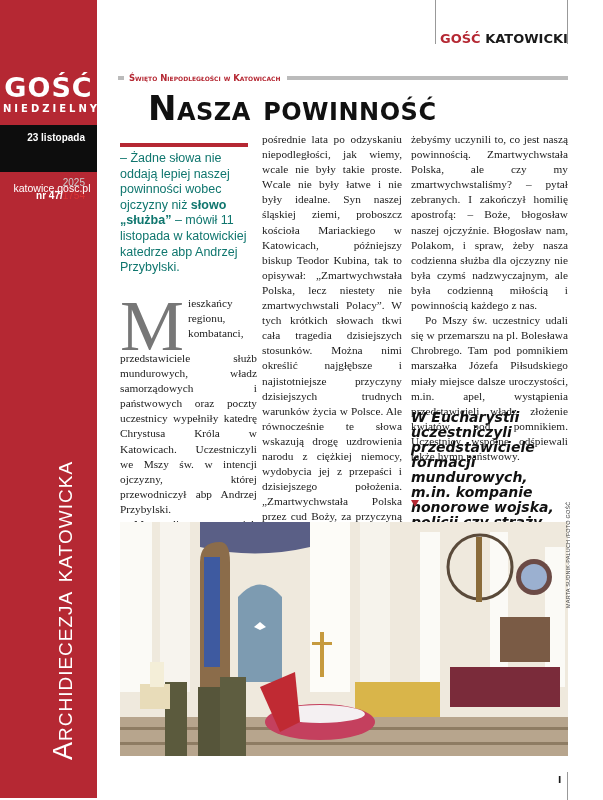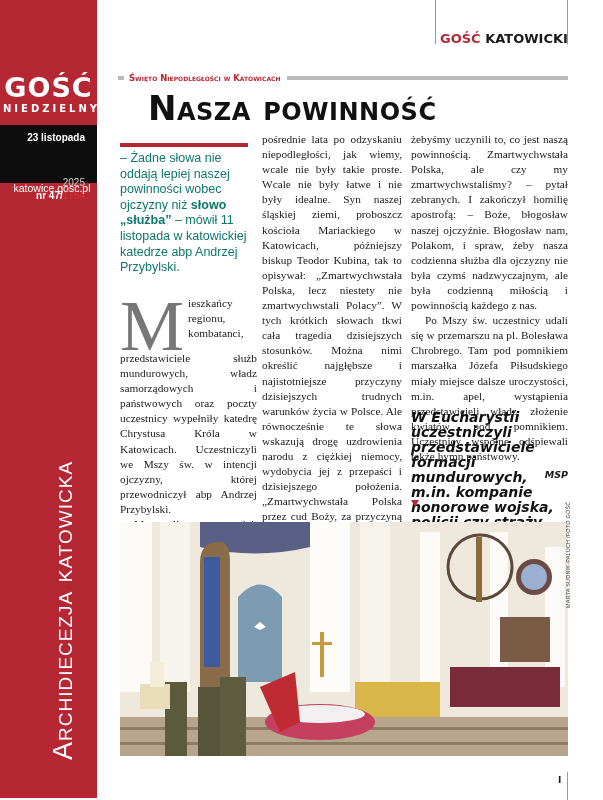--- a/index.html
+++ b/index.html
@@ -4,21 +4,21 @@
 <style>
   * { box-sizing: border-box; margin: 0; padding: 0; }
   html, body { width: 603px; height: 800px; background: #fff; overflow: hidden; }
   body { position: relative; font-family: "DejaVu Serif", serif; color: #1a1a1a; }
 
   
   .sidebar { position: absolute; left: 0; top: 0; width: 97px; height: 798px; background: #b52833; }
   .logo { position: absolute; left: 0; top: 74px; width: 97px; text-align: center; color: #fff; }
   .logo-main { font-family: "DejaVu Sans", sans-serif; font-weight: bold; font-size: 27px; letter-spacing: 1px; line-height: 28px; }
   .logo-sub { font-family: "DejaVu Sans", sans-serif; font-weight: bold; font-size: 10px; letter-spacing: 3px; margin-top: 1px; padding-left: 3px; }
-  .issue-box { position: absolute; left: 0; top: 125px; width: 97px; height: 58px; background: #0d0d0d; color: #fff; text-align: right; padding: 6px 12px 0 0; font-family: "Liberation Sans", sans-serif; font-size: 10px; line-height: 13px; }
+  .issue-box { position: absolute; left: 0; top: 125px; width: 97px; height: 47px; background: #0d0d0d; color: #fff; text-align: right; padding: 6px 12px 0 0; font-family: "Liberation Sans", sans-serif; font-size: 10px; line-height: 13px; }
   .issue-date { font-weight: bold; }
   .issue-year { color: #ccc; margin-top: 32px; }
   .issue-nr b { font-weight: bold; }
   .issue-nr span.tot { color: #d33; }
   .site-url { position: absolute; left: 0; top: 182px; width: 104px; text-align: center; color: #fff; font-family: "Liberation Sans", sans-serif; font-size: 10.5px; }
   .vertical-title { position: absolute; left: 48px; top: 760px; transform: rotate(-90deg); transform-origin: left top; color: #fff; font-family: "Liberation Sans", sans-serif; font-size: 27px; font-variant: small-caps; letter-spacing: 1px; white-space: nowrap; }
 
   
   .top-divider-l { position: absolute; left: 435px; top: 0; width: 1px; height: 44px; background: #999; }
   .top-divider-r { position: absolute; left: 567px; top: 0; width: 1px; height: 44px; background: #999; }
@@ -100,21 +100,20 @@
   <p class="ind">Metropolita przypomniał, że „polska niepodległość często była nie tylko wywalczona, ale również wymodlona”. Znakiem tej opieki Bożej opatrzności jest, zdaniem abp. Przybylskiego, m.in. powstanie diecezji katowickiej. – Bez-</p>
 </div>
 
 <div class="col col2">
   <p>pośrednie lata po odzyskaniu niepodległości, jak wiemy, wcale nie były takie proste. Wcale nie były łatwe i nie były idealne. Syn naszej śląskiej ziemi, proboszcz kościoła Mariackiego w Katowicach, późniejszy biskup Teodor Kubina, tak to opisywał: „Zmartwychwstała Polska, lecz niestety nie zmartwychwstali Polacy”. W tych krótkich słowach tkwi cała tragedia dzisiejszych stosunków. Można nimi określić najgłębsze i najistotniejsze przyczyny dzisiejszych trudnych warunków życia w Polsce. Ale równocześnie te słowa wskazują drogę uzdrowienia narodu z ciężkiej niemocy, wydobycia jej z przepaści i dzisiejszego położenia. „Zmartwychwstała Polska przez cud Boży, za przyczyną Królowej Korony Polski” – pisał Teodor Kubina. Ale nie możemy i nie śmiemy się spodziewać, że także przez cud Boży zmartwychwstają Polacy. Bóg tego cudu nie uczyni. On w swojej niezmiernej dobroci już uczynił swoje, a teraz ma prawo spodziewać się od nas,</p>
 </div>
 
 <div class="col col3">
   <p>żebyśmy uczynili to, co jest naszą powinnością. Zmartwychwstała Polska, ale czy my zmartwychwstaliśmy? – pytał zebranych. I zakończył homilię apostrofą: – Boże, błogosław naszej ojczyźnie. Błogosław nam, Polakom, i spraw, żeby nasza codzienna służba dla ojczyzny nie była czymś nadzwyczajnym, ale była codzienną miłością i powinnością każdego z nas.</p>
   <p class="ind">Po Mszy św. uczestnicy udali się w przemarszu na pl. Bolesława Chrobrego. Tam pod pomnikiem marszałka Józefa Piłsudskiego miały miejsce dalsze uroczystości, m.in. apel, wystąpienia przedstawicieli władz, złożenie kwiatów pod pomnikiem. Uczestnicy wspólne odśpiewali także hymn państwowy.</p>
-  <div class="signature">MSP</div>
 </div>
 
 <div class="caption">W Eucharystii uczestniczyli przedstawiciele formacji mundurowych, m.in. kompanie honorowe wojska, policji czy straży granicznej.</div>
 <div class="caption-arrow"></div>
 
 <div class="photo" title="Msza św. w katedrze Chrystusa Króla – poczty sztandarowe i żołnierze przed ołtarzem">
   <svg width="448" height="234" viewBox="0 0 448 234">
     <rect x="0" y="0" width="448" height="234" fill="#efe9dd"></rect>
 
     <path d="M80 0 H190 V25 Q135 38 80 25 Z" fill="#5a5f86"></path>

